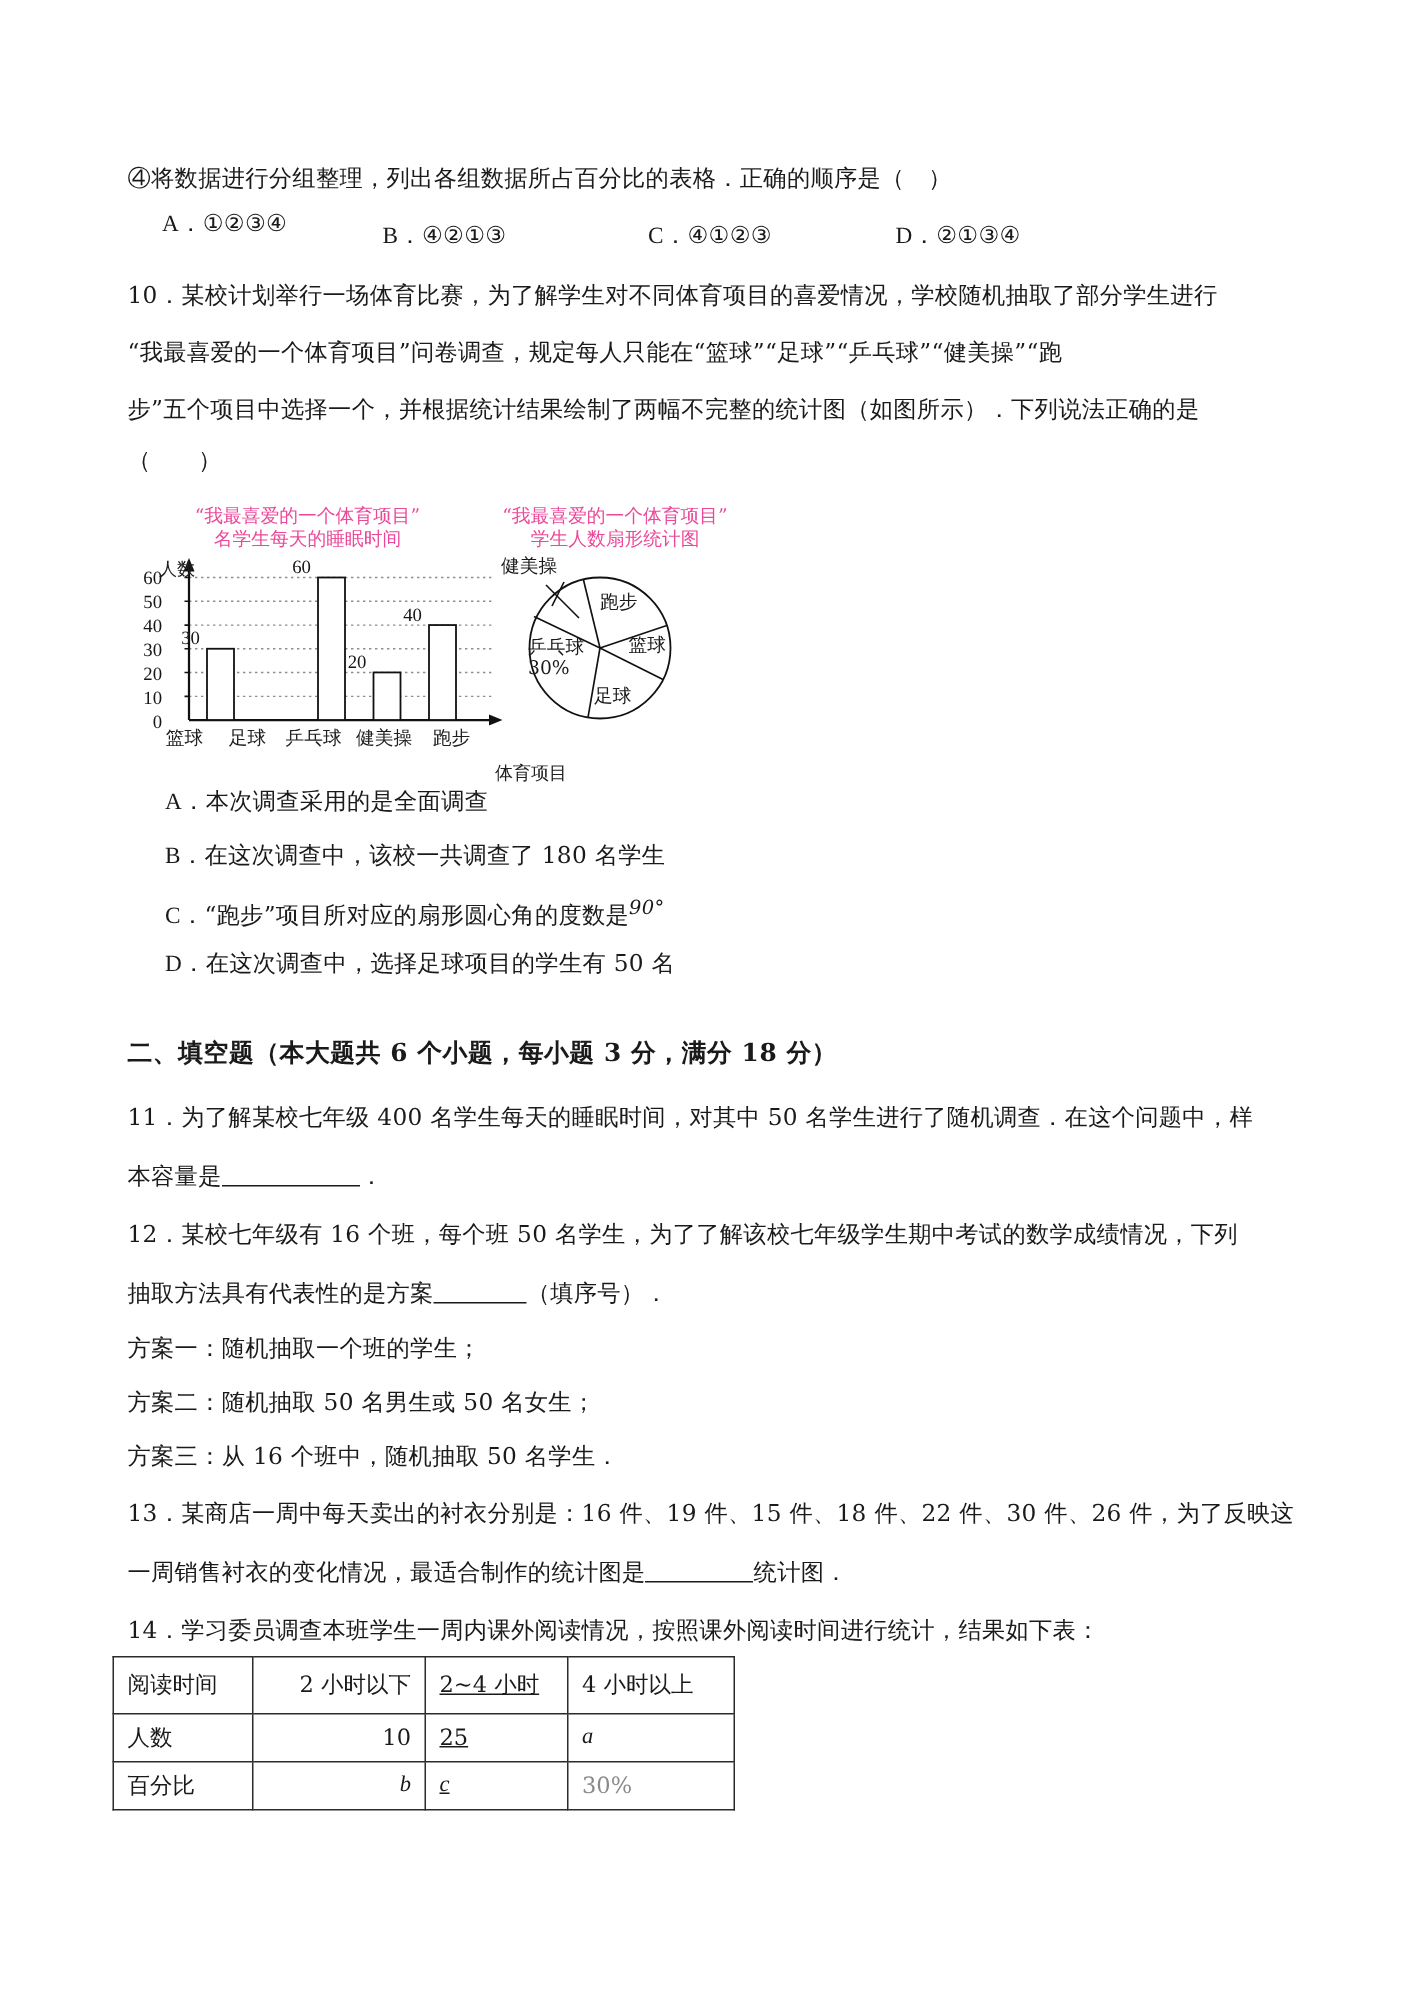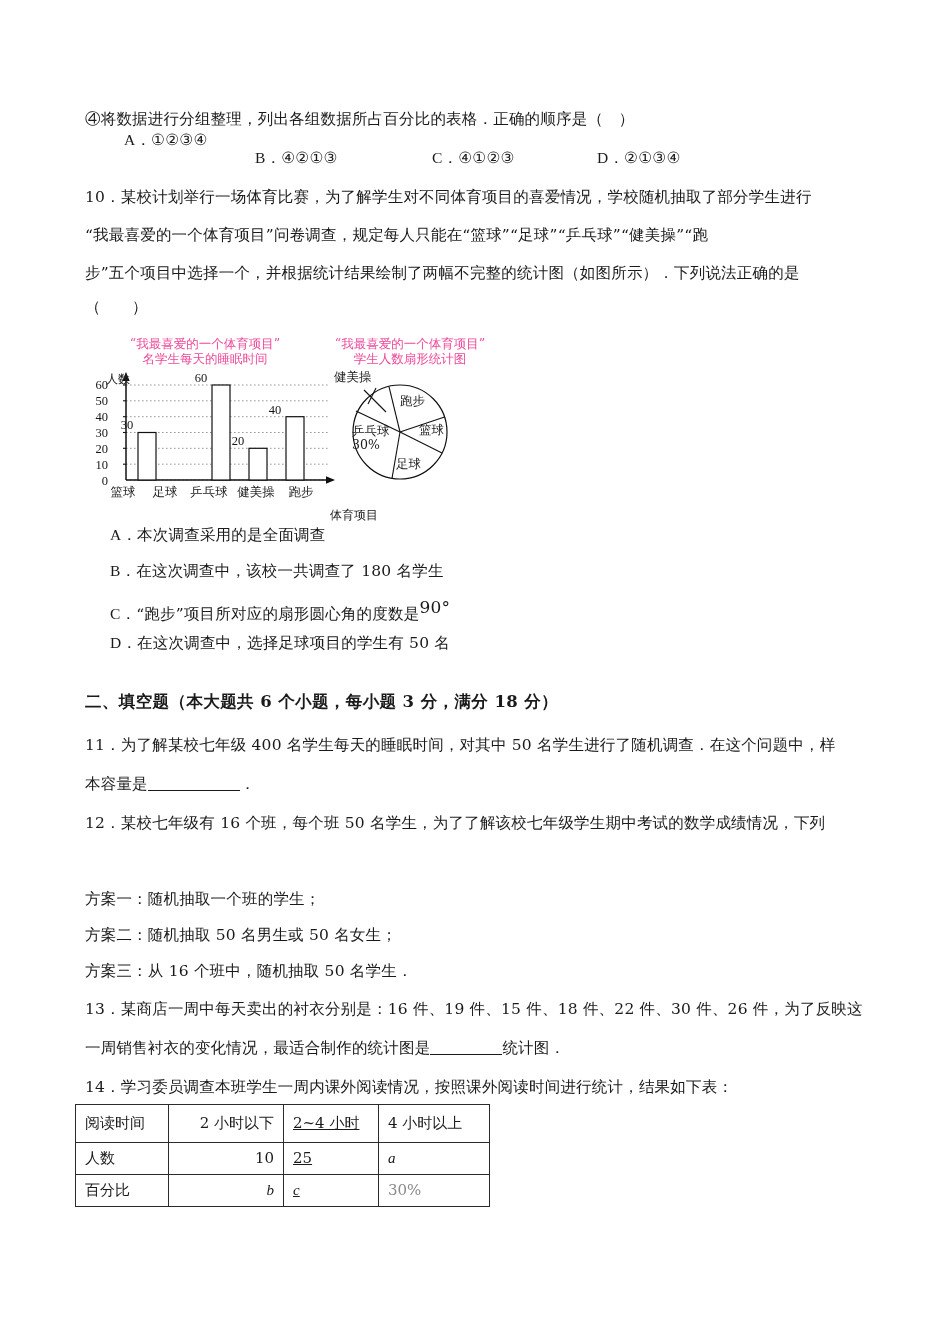--- a/index.html
+++ b/index.html
@@ -47,22 +47,23 @@
     font-style: italic;
     font-family: "Liberation Serif", serif;
   }
   .blank-ul {
     display: inline-block;
     border-bottom: 1.4px solid #1a1a1a;
     height: 14px;
     vertical-align: -2px;
   }
   .sup-deg {
-    font-size: 17px;
+    font-size: 13px;
     vertical-align: super;
+    font-style: italic;
   }
   
   .chart-title {
     position: absolute;
     text-align: center;
     font-size: 12.5px;
     line-height: 1.22;
     color: #ec4899;
     white-space: nowrap;
   }
@@ -123,21 +124,21 @@
   .row-b { height: 30px; }
   .grey { color: #8a8a8a; }
 </style>
 </head>
 <body>
 
 <div class="page">
 
   <div class="ln body-text" style="left:85px; top:112px;">④将数据进行分组整理，列出各组数据所占百分比的表格．正确的顺序是（　）</div>
 
-  <div class="ln body-text" style="left:108px; top:132px;margin-left:16px;">
+  <div class="ln body-text" style="left:108px; top:142px;">
     <span class="opt-letter">A．</span><span>①②③④</span>
   </div>
   <div class="ln body-text" style="left:255px; top:150px;">
     <span class="opt-letter">B．</span><span>④②①③</span>
   </div>
   <div class="ln body-text" style="left:432px; top:150px;">
     <span class="opt-letter">C．</span><span>④①②③</span>
   </div>
   <div class="ln body-text" style="left:597px; top:150px;">
     <span class="opt-letter">D．</span><span>②①③④</span>
@@ -262,20 +263,23 @@
   </div>
 
   <div class="ln bold-head" style="left:85px; top:694px;">二、填空题（本大题共 6 个小题，每小题 3 分，满分 18 分）</div>
 
   <div class="ln body-text" style="left:85px; top:738px;">11．为了解某校七年级 400 名学生每天的睡眠时间，对其中 50 名学生进行了随机调查．在这个问题中，样</div>
   <div class="ln body-text" style="left:85px; top:776px;">
     <span>本容量是</span><span class="blank-ul" style="width:92px;"></span><span>．</span>
   </div>
 
   <div class="ln body-text" style="left:85px; top:816px;">12．某校七年级有 16 个班，每个班 50 名学生，为了了解该校七年级学生期中考试的数学成绩情况，下列</div>
+  <div class="ln body-text" style="left:85px; top:854px;">
+    <span>抽取方法具有代表性的是方案</span><span class="blank-ul" style="width:62px;"></span><span>（填序号）．</span>
+  </div>
   <div class="ln body-text" style="left:85px; top:892px;">方案一：随机抽取一个班的学生；</div>
   <div class="ln body-text" style="left:85px; top:928px;">方案二：随机抽取 50 名男生或 50 名女生；</div>
   <div class="ln body-text" style="left:85px; top:964px;">方案三：从 16 个班中，随机抽取 50 名学生．</div>
 
   <div class="ln body-text" style="left:85px; top:1002px;text-align:center;">13．某商店一周中每天卖出的衬衣分别是：16 件、19 件、15 件、18 件、22 件、30 件、26 件，为了反映这</div>
   <div class="ln body-text" style="left:85px; top:1040px;">
     <span>一周销售衬衣的变化情况，最适合制作的统计图是</span><span class="blank-ul" style="width:72px;"></span><span>统计图．</span>
   </div>
 
   <div class="ln body-text" style="left:85px; top:1080px;">14．学习委员调查本班学生一周内课外阅读情况，按照课外阅读时间进行统计，结果如下表：</div>

